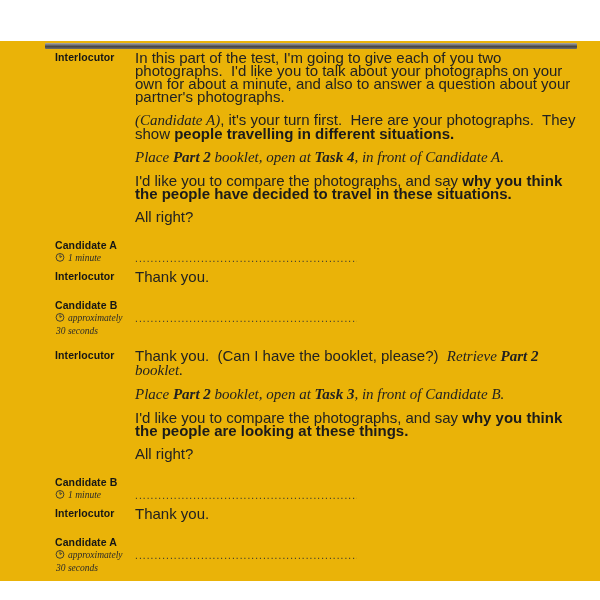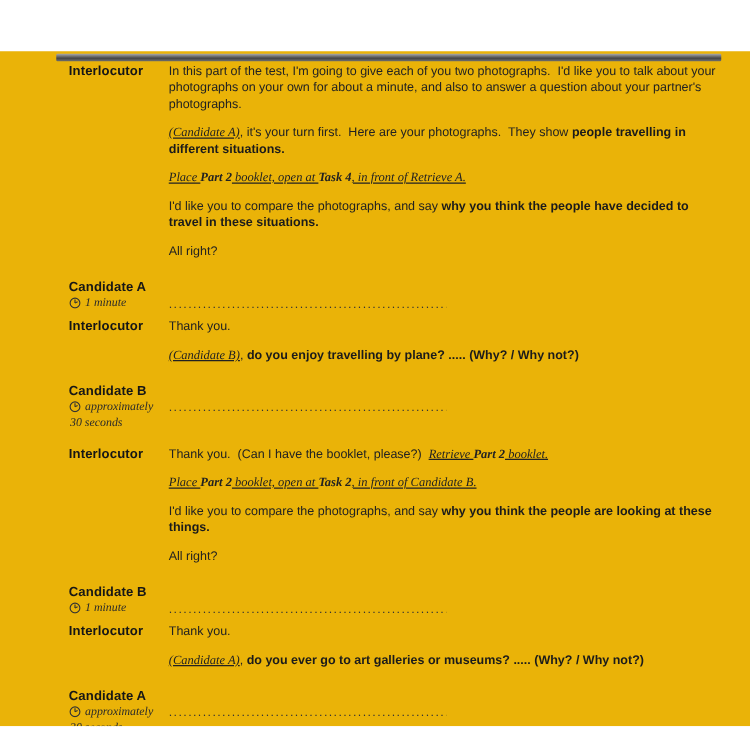--- a/index.html
+++ b/index.html
@@ -21,29 +21,29 @@
   }
   .rows { position:absolute; top:10px; left:55px; width:522px; }
   .row { display:flex; align-items:flex-start; }
   .label-col { flex:0 0 80px; width:80px; }
   .content-col { flex:1 1 auto; max-width:445px; }
   .speaker {
     font-weight:bold; font-size:10.5px; line-height:13px;
     color:#161616; letter-spacing:0.1px;
   }
   .para {
-    font-size:10px; line-height:13px;
+    font-size:15px; line-height:13px;
     margin:0 0 10px 0;
     white-space:pre-wrap;
     color:#222222;
   }
   .para:last-child { margin-bottom:0; }
   .run-r { font-style:normal; font-weight:normal; }
   .run-b { font-weight:bold; color:#1b1b1b; }
-  .run-i { font-family:"Liberation Serif", serif; font-style:italic;text-decoration:underline; }
+  .run-i { font-family:"Liberation Serif", serif; font-style:italic; }
   .run-bi { font-family:"Liberation Serif", serif; font-style:italic; font-weight:bold; }
   .duration-line {
     display:flex; align-items:flex-start; gap:3px;
     line-height:13px; height:13px;
   }
   .duration-text, .duration-line2 {
     font-family:"Liberation Serif", serif;
     font-style:italic; font-size:9.5px; line-height:12px;
     color:#2a2a2a;
   }
@@ -64,21 +64,21 @@
 <div class="page">
   <div class="top-rule"></div>
   <div class="rows" id="script-rows">
       <div class="row speech" style="--mt: 0px;">
         <div class="label-col">
           <div class="speaker">Interlocutor</div>
         </div>
         <div class="content-col">
           <p class="para"><span class="run-r">In this part of the test, I'm going to give each of you two photographs.  I'd like you to talk about your photographs on your own for about a minute, and also to answer a question about your partner's photographs.</span></p>
           <p class="para"><span class="run-i">(Candidate A)</span><span class="run-r">, it's your turn first.  Here are your photographs.  They show </span><span class="run-b">people travelling in different situations.</span></p>
-          <p class="para"><span class="run-i">Place </span><span class="run-bi">Part 2</span><span class="run-i"> booklet, open at </span><span class="run-bi">Task 4</span><span class="run-i">, in front of Retrieve A.</span></p>
+          <p class="para"><span class="run-i">Place </span><span class="run-bi">Part 2</span><span class="run-i"> booklet, open at </span><span class="run-bi">Task 4</span><span class="run-i">, in front of Candidate A.</span></p>
           <p class="para"><span class="run-r">I'd like you to compare the photographs, and say </span><span class="run-b">why you think the people have decided to travel in these situations.</span></p>
           <p class="para"><span class="run-r">All right?</span></p>
         </div>
       </div>
       <div class="row response" style="--mt: 16px;">
         <div class="label-col">
           <div class="speaker">Candidate A</div>
           <div class="duration-line">
             <svg viewBox="0 0 10 10" class="clock-icon">
               <circle cx="5" cy="5.4" r="3.9" fill="none" stroke="#333" stroke-width="0.9"></circle>
@@ -89,21 +89,20 @@
           </div>
         </div>
         <div class="content-col"><span class="dots">..........................................................................................</span></div>
       </div>
       <div class="row speech" style="--mt: 0px;">
         <div class="label-col">
           <div class="speaker">Interlocutor</div>
         </div>
         <div class="content-col">
           <p class="para"><span class="run-r">Thank you.</span></p>
-          <p class="para"><span class="run-i">(Candidate B)</span><span class="run-r">, </span><span class="run-b">do you enjoy travelling by plane? ..... (Why? / Why not?)</span></p>
         </div>
       </div>
       <div class="row response" style="--mt: 16px;">
         <div class="label-col">
           <div class="speaker">Candidate B</div>
           <div class="duration-line">
             <svg viewBox="0 0 10 10" class="clock-icon">
               <circle cx="5" cy="5.4" r="3.9" fill="none" stroke="#333" stroke-width="0.9"></circle>
               <line x1="5" y1="5.4" x2="5" y2="2.6" stroke="#333" stroke-width="0.9"></line>
               <line x1="5" y1="5.4" x2="7.1" y2="4.4" stroke="#333" stroke-width="0.9"></line>
@@ -113,21 +112,21 @@
           <div class="duration-line2">30 seconds</div>
         </div>
         <div class="content-col"><span class="dots">..........................................................................................</span></div>
       </div>
       <div class="row speech" style="--mt: 12px;">
         <div class="label-col">
           <div class="speaker">Interlocutor</div>
         </div>
         <div class="content-col">
           <p class="para"><span class="run-r">Thank you.  (Can I have the booklet, please?)  </span><span class="run-i">Retrieve </span><span class="run-bi">Part 2</span><span class="run-i"> booklet.</span></p>
-          <p class="para"><span class="run-i">Place </span><span class="run-bi">Part 2</span><span class="run-i"> booklet, open at </span><span class="run-bi">Task 2</span><span class="run-i">, in front of Candidate B.</span></p>
+          <p class="para"><span class="run-i">Place </span><span class="run-bi">Part 2</span><span class="run-i"> booklet, open at </span><span class="run-bi">Task 3</span><span class="run-i">, in front of Candidate B.</span></p>
           <p class="para"><span class="run-r">I'd like you to compare the photographs, and say </span><span class="run-b">why you think the people are looking at these things.</span></p>
           <p class="para"><span class="run-r">All right?</span></p>
         </div>
       </div>
       <div class="row response" style="--mt: 16px;">
         <div class="label-col">
           <div class="speaker">Candidate B</div>
           <div class="duration-line">
             <svg viewBox="0 0 10 10" class="clock-icon">
               <circle cx="5" cy="5.4" r="3.9" fill="none" stroke="#333" stroke-width="0.9"></circle>
@@ -138,21 +137,20 @@
           </div>
         </div>
         <div class="content-col"><span class="dots">..........................................................................................</span></div>
       </div>
       <div class="row speech" style="--mt: 0px;">
         <div class="label-col">
           <div class="speaker">Interlocutor</div>
         </div>
         <div class="content-col">
           <p class="para"><span class="run-r">Thank you.</span></p>
-          <p class="para"><span class="run-i">(Candidate A)</span><span class="run-r">, </span><span class="run-b">do you ever go to art galleries or museums? ..... (Why? / Why not?)</span></p>
         </div>
       </div>
       <div class="row response" style="--mt: 16px;">
         <div class="label-col">
           <div class="speaker">Candidate A</div>
           <div class="duration-line">
             <svg viewBox="0 0 10 10" class="clock-icon">
               <circle cx="5" cy="5.4" r="3.9" fill="none" stroke="#333" stroke-width="0.9"></circle>
               <line x1="5" y1="5.4" x2="5" y2="2.6" stroke="#333" stroke-width="0.9"></line>
               <line x1="5" y1="5.4" x2="7.1" y2="4.4" stroke="#333" stroke-width="0.9"></line>

